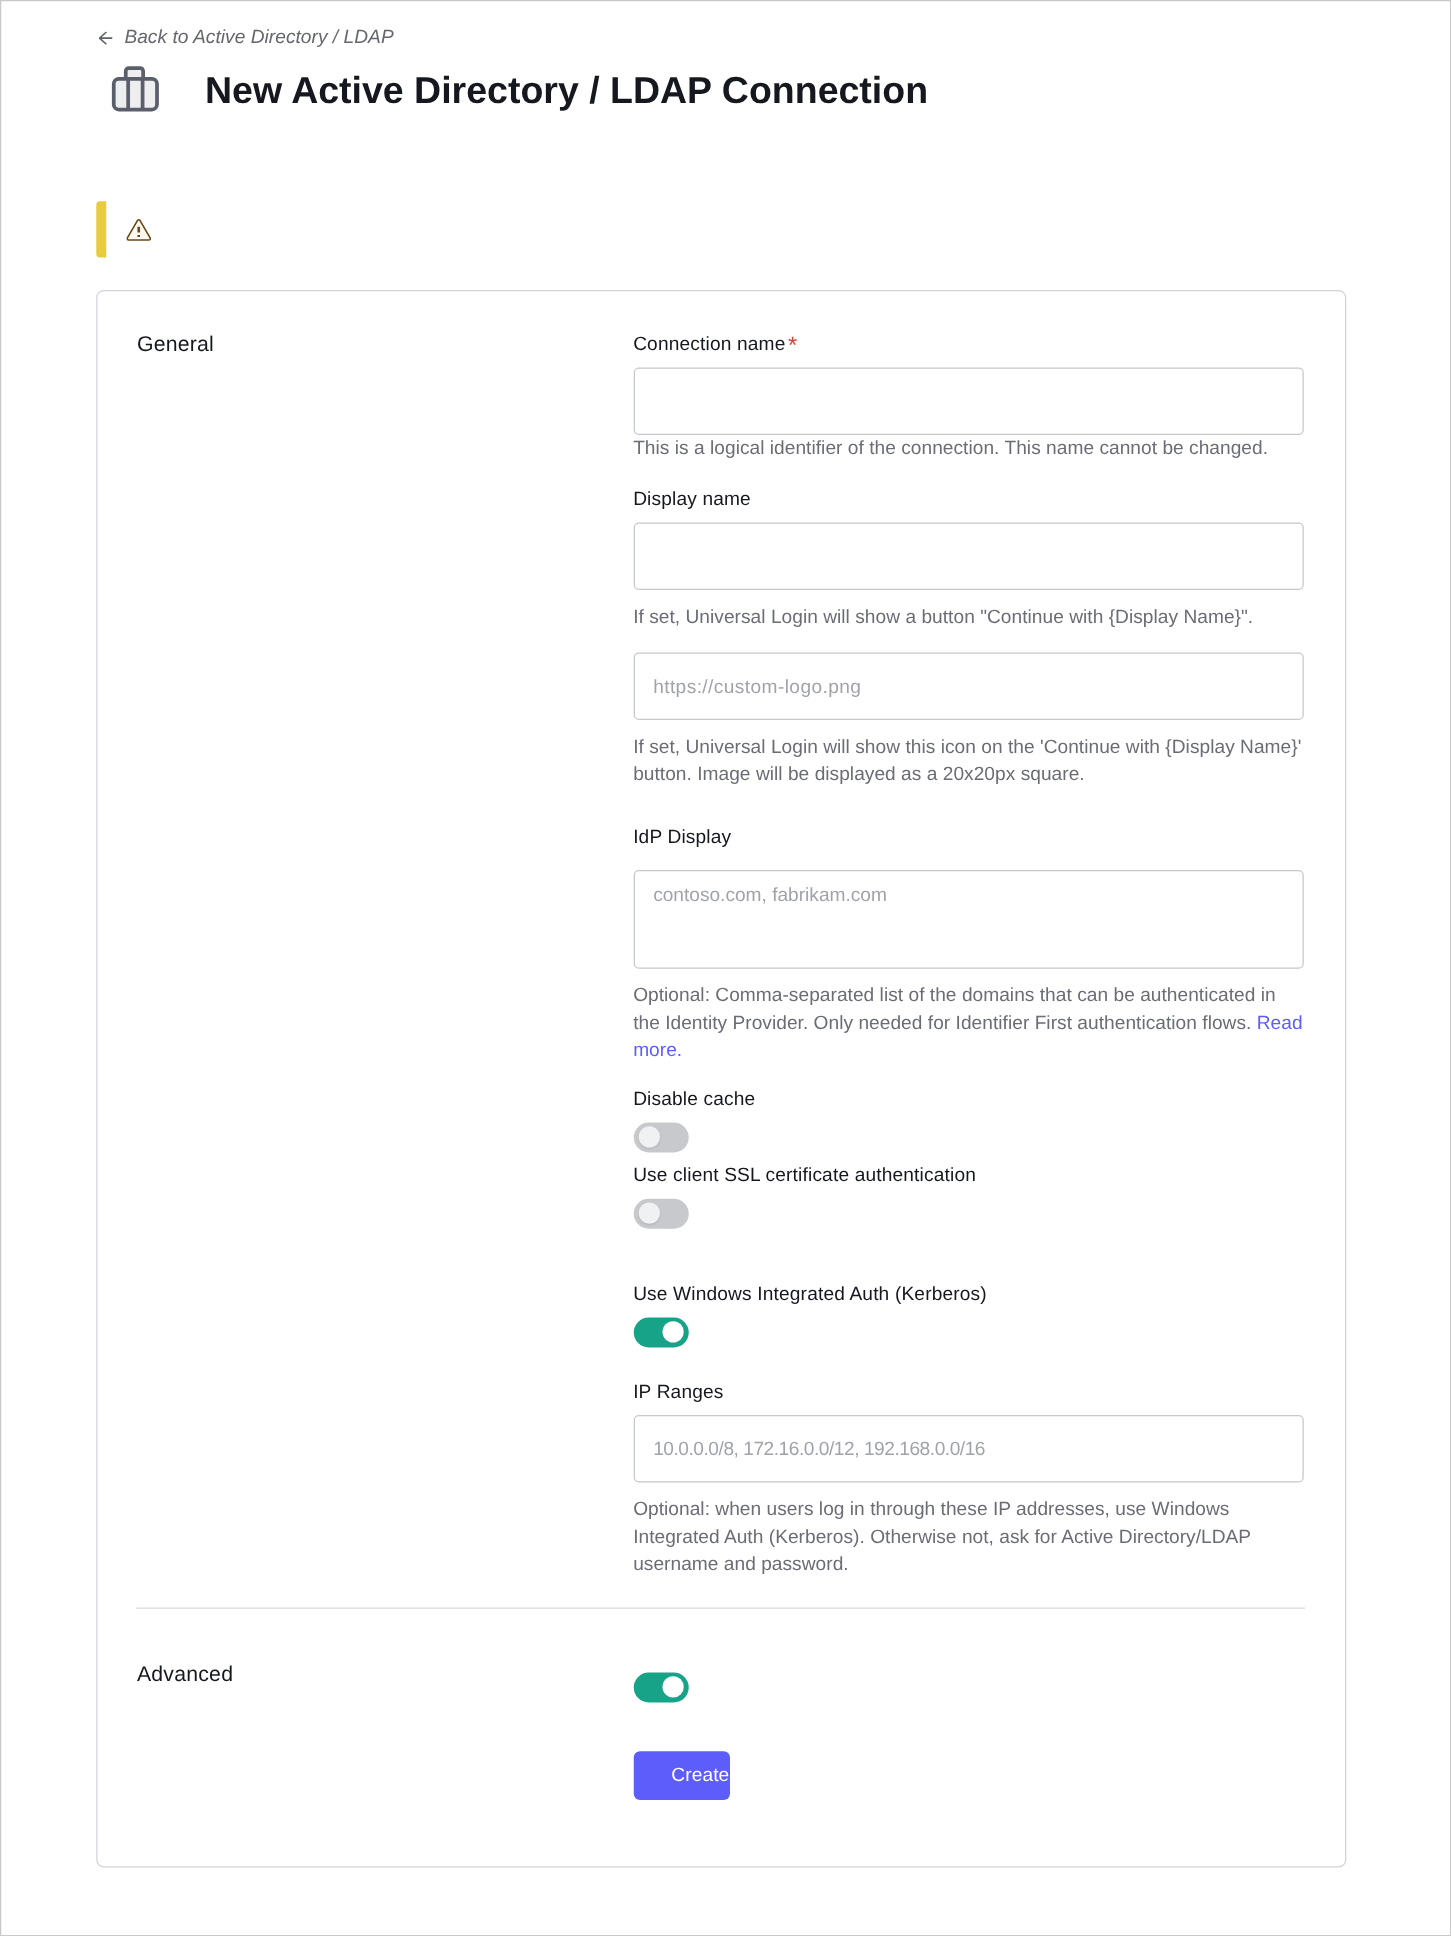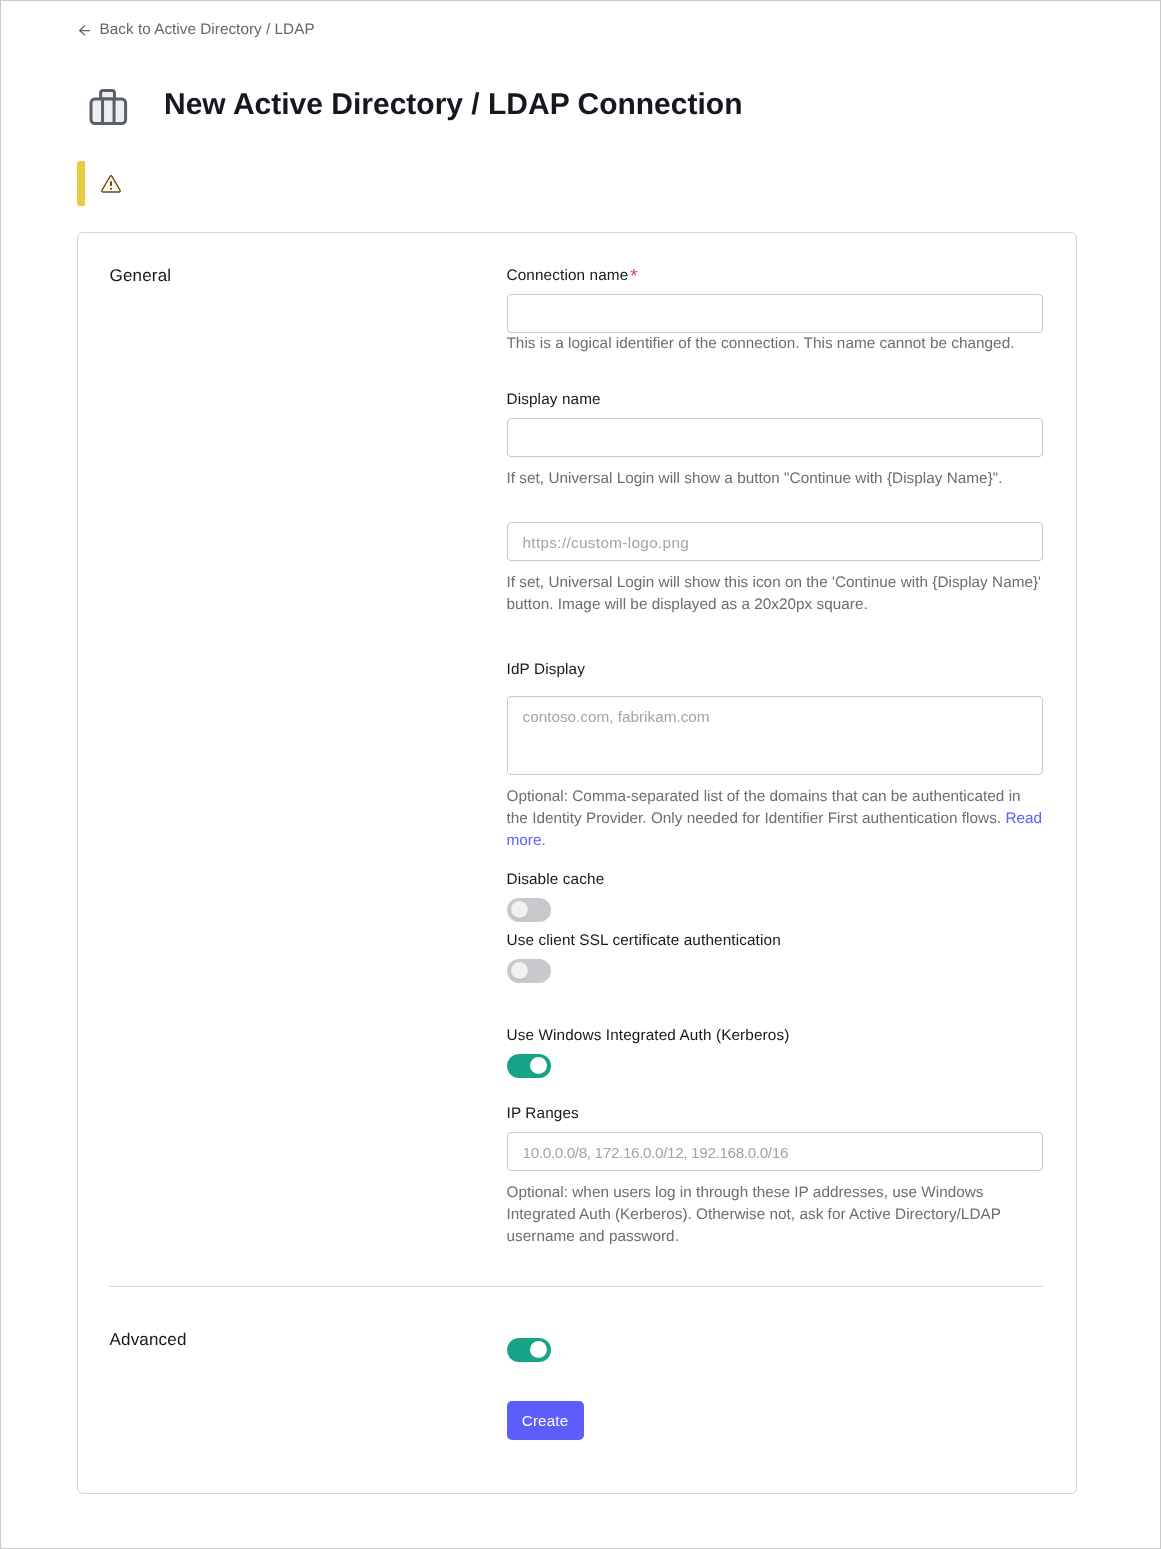--- a/index.html
+++ b/index.html
@@ -16,24 +16,24 @@
   .viewport { position: absolute; inset: 0; border: 1px solid #c9c9c9; background:#fff; }
 
   
   .breadcrumb {
     position: absolute; left: 78px; top: 19px;
     display: flex; align-items: flex-start;
     color: #65676e; font-size: 15.3px; line-height: 20px; letter-spacing:0.03px;
     text-decoration: none; cursor: pointer;
   }
   .breadcrumb .bc-icon { width: 11px; height: 20px; display:flex; align-items:center; margin-right:9.5px; flex:none; }
-  .breadcrumb .bc-label { color:#65676e; white-space:nowrap; }
+  .breadcrumb .bc-label { color:#65676e; white-space:nowrap;font-style:italic; }
 
   
-  .page-header { position: absolute; left: 87px; top: 82px; display: flex; align-items: flex-end; }
+  .page-header { position: absolute; left: 87px; top: 50px; display: flex; align-items: flex-start; }
   .page-header .brief { width: 40px; height: 40px; flex: none; }
   .page-title {
     margin: 0 0 0 36px;
     font-size: 30px; line-height: 44px; font-weight: 700;
     color: #16181f; white-space: nowrap;
   }
 
   
   .alert { position: absolute; left: 76px; top: 160px; width: 1000px; height: 45px; display:flex; align-items:center; }
   .alert .bar { width: 8px; height: 45px; border-radius: 3px 0 0 3px; background: #e9cb40; flex: none; }
@@ -45,21 +45,21 @@
   .card {
     position: absolute; left: 76px; top: 231px; width: 1000.2px; height: 1262.2px;
     border: 1px solid #d2d4d8; border-radius: 6px; background: #fff;
   }
   .section-title { position: absolute; left: 31.5px; font-size: 17px; line-height: 22px; color: #16181f; letter-spacing: 0.18px; }
   .fields { position: absolute; left: 428.5px; width: 545px; }
 
   .flabel { font-size: 15.3px; line-height: 20px; color: #16181f; letter-spacing: 0.13px; }
   .flabel .req { color: #d8453d; margin-left: 2px; font-size: 19px; line-height:0; position:relative; top:2px; }
   .input {
-    display:block; width: 536px; height: 39px; border: 1px solid #c6c8cc; border-radius: 4px;
+    display:block; width: 536px; height: 54px; border: 1px solid #c6c8cc; border-radius: 4px;
     background: #fff; font-size: 15.3px; color: #16181f; padding: 2px 15px 0;
     font-family: inherit; outline:none; line-height:35px;
   }
   .input::placeholder { color:#a1a3aa; opacity:1; }
   .input.numeric::placeholder { letter-spacing:-0.37px; }
   .input.urlish::placeholder { letter-spacing:0.33px; }
   .textarea {
     display:block; width: 536px; height: 79px; border: 1px solid #c6c8cc; border-radius: 4px;
     background: #fff; font-size: 15.3px; line-height: 20px; color: #16181f;
     padding: 10px 15px; font-family: inherit; resize:none; outline:none; overflow:hidden;
@@ -73,21 +73,21 @@
     position: absolute; width: 17px; height: 17px; border-radius: 50%;
     background: #f0f1f3; top: 3.2px; left: 4px; box-shadow: 0 1px 2px rgba(0,0,0,.10);
   }
   .toggle.on { background: #16a387; }
   .toggle.on .knob { left: 23px; background: #fff; box-shadow:none; }
 
   .divider { position: absolute; left: 31px; width: 934.5px; height: 1px; background: #d8d9dd; }
 
   .btn-create {
     display:block; width: 77px; height: 39.5px; border-radius: 5px; background: #5d5dfb;
-    color: #fff; font-size: 15.3px; line-height: 40.5px; text-align: center;
+    color: #fff; font-size: 15.3px; line-height: 40.5px; text-align: right;
     letter-spacing: 0.1px;
     border: none; cursor: pointer; font-family: inherit; padding:0;
   }
 </style>
 </head>
 <body>
 
 <div class="viewport">
 
   <a class="breadcrumb">

